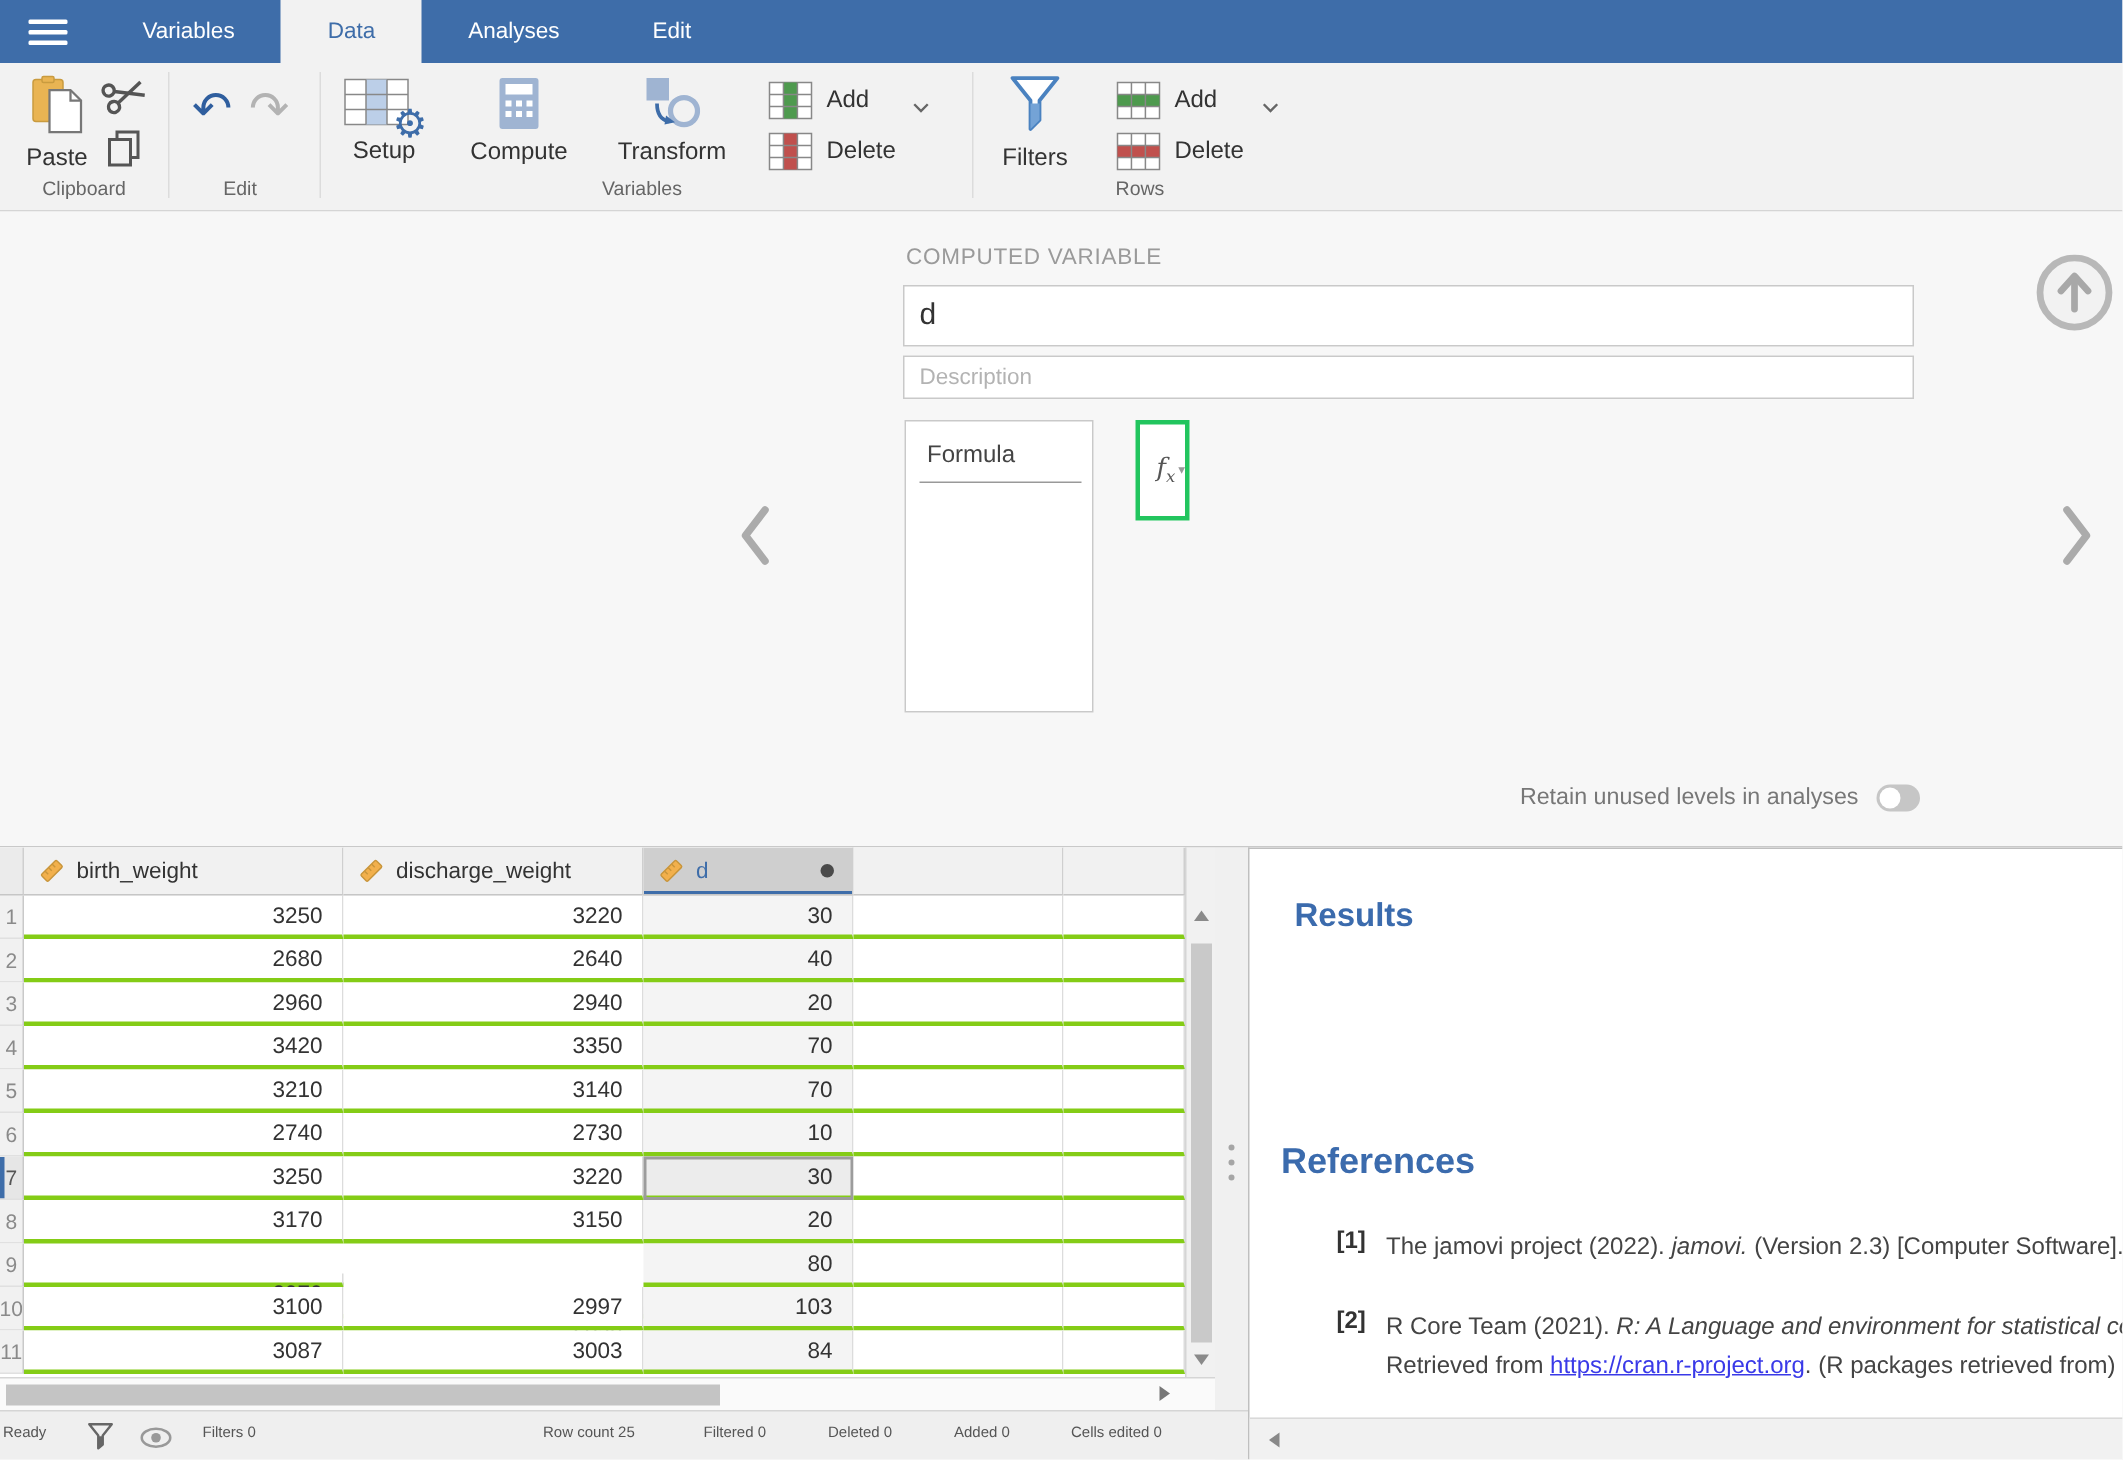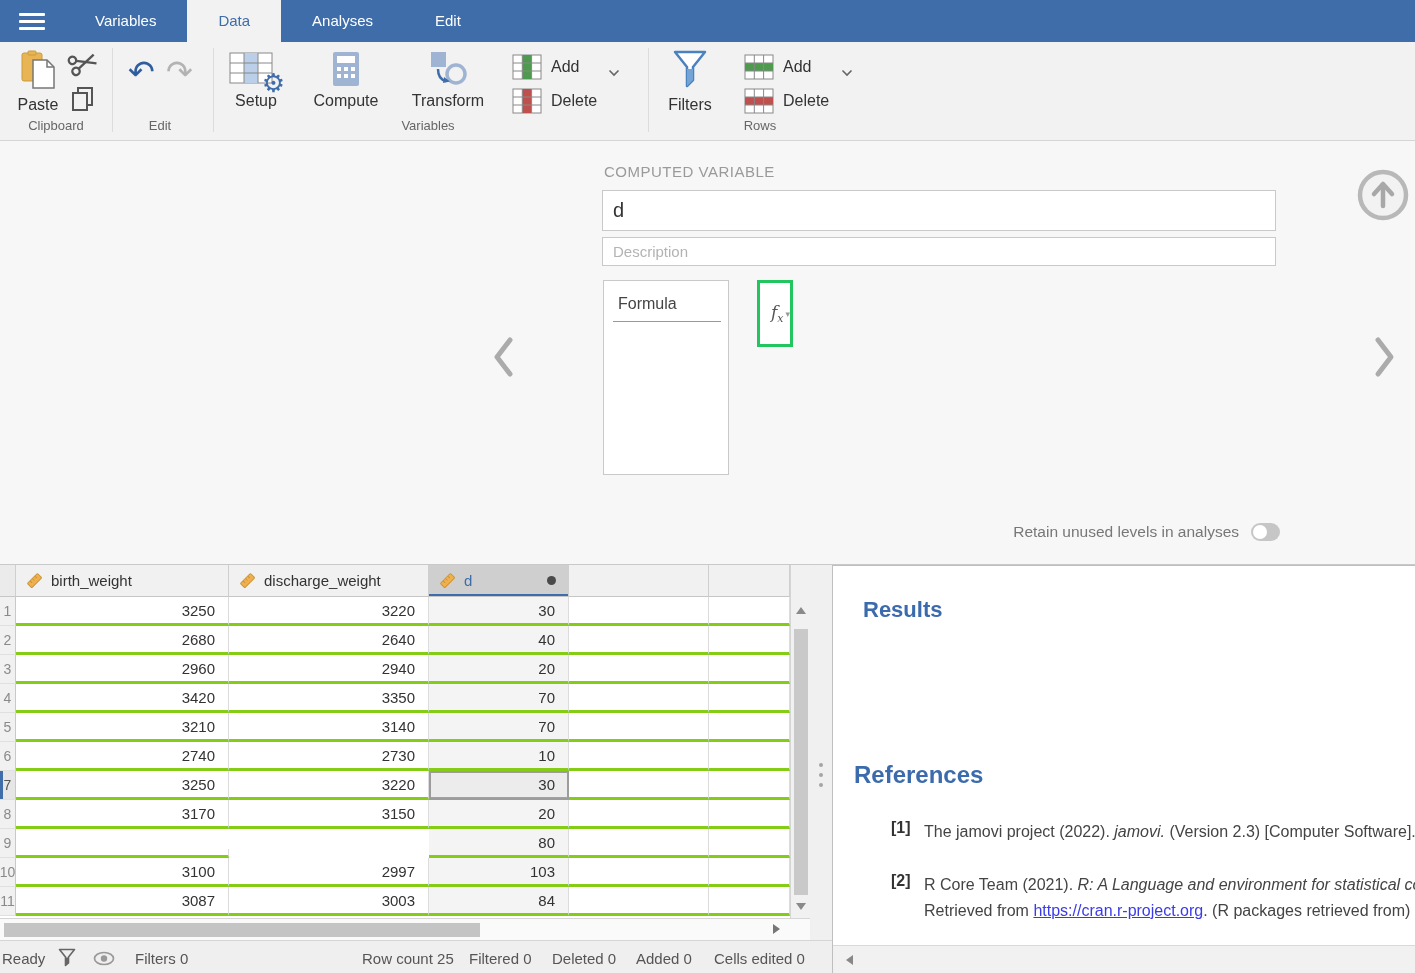--- a/index.html
+++ b/index.html
@@ -78,21 +78,21 @@
   #references-title { position:absolute; left:21px; top:195px; font-size:24px; }
   .ref { position:absolute; left:58px; width:525px; display:flex; font-size:16px; color:#444; }
   .ref .num { font-weight:bold; color:#333; width:33px; flex:none; }
   .ref .txt { white-space:nowrap; overflow:hidden; line-height:26px; }
   .ref .txt i { font-style:italic; }
   .ref a { color:#3A3AE8; text-decoration:underline; cursor:pointer; }
   #results-hscroll { position:absolute; left:0; bottom:0; width:583px; height:28px; background:#F1F1F1; border-top:1px solid #D9D9D9; cursor:pointer; }
   .tri-left { position:absolute; left:13px; top:9px; width:0; height:0; border-top:5px solid transparent; border-bottom:5px solid transparent; border-right:7px solid #888; }
 
   
-  #statusbar { position:absolute; left:0; top:940px; width:832px; height:33px; background:#EFEFEF; border-top:1px solid #D5D5D5; font-size:15px; color:#555; }
+  #statusbar { position:absolute; left:0; top:940px; width:832px; height:33px; background:#EFEFEF; border-top:1px solid #D5D5D5; font-size:10px; color:#555; }
   #statusbar span { position:absolute; top:9px; white-space:nowrap; }
 </style>
 </head>
 <body>
 
 <div id="app">
 
   <div id="ribbon">
     <div id="hamburger">
       <span></span>

